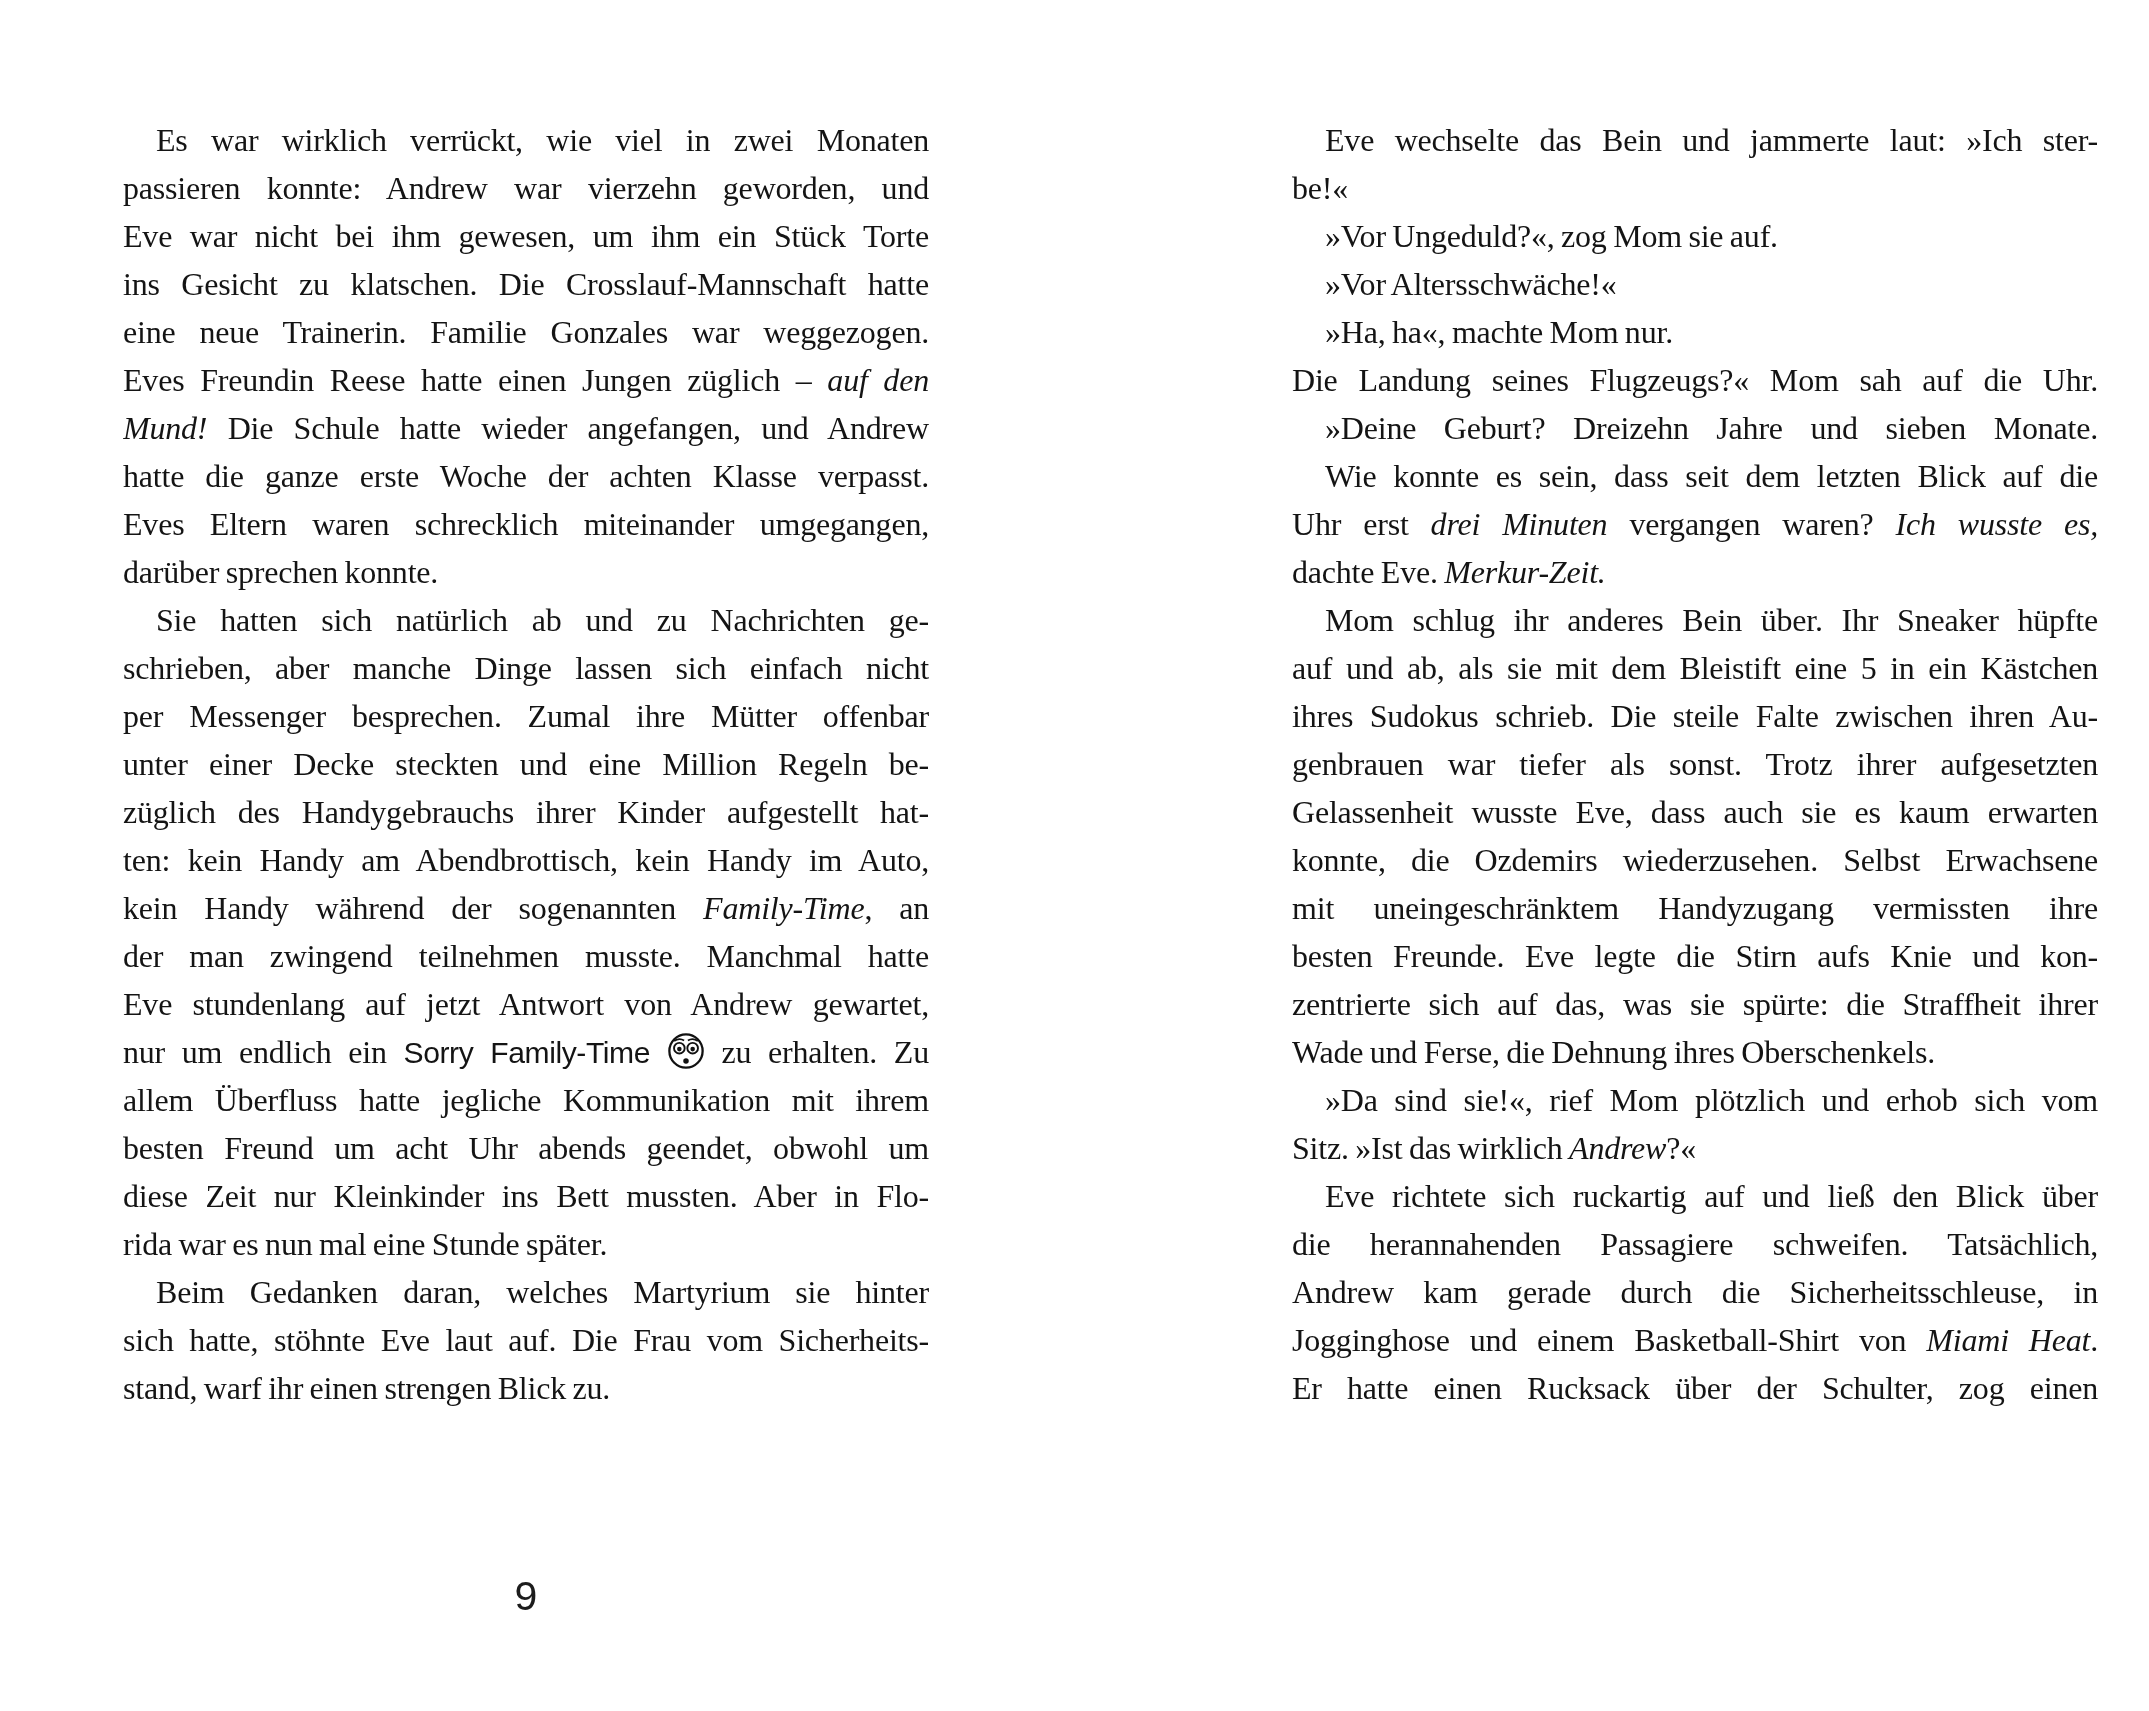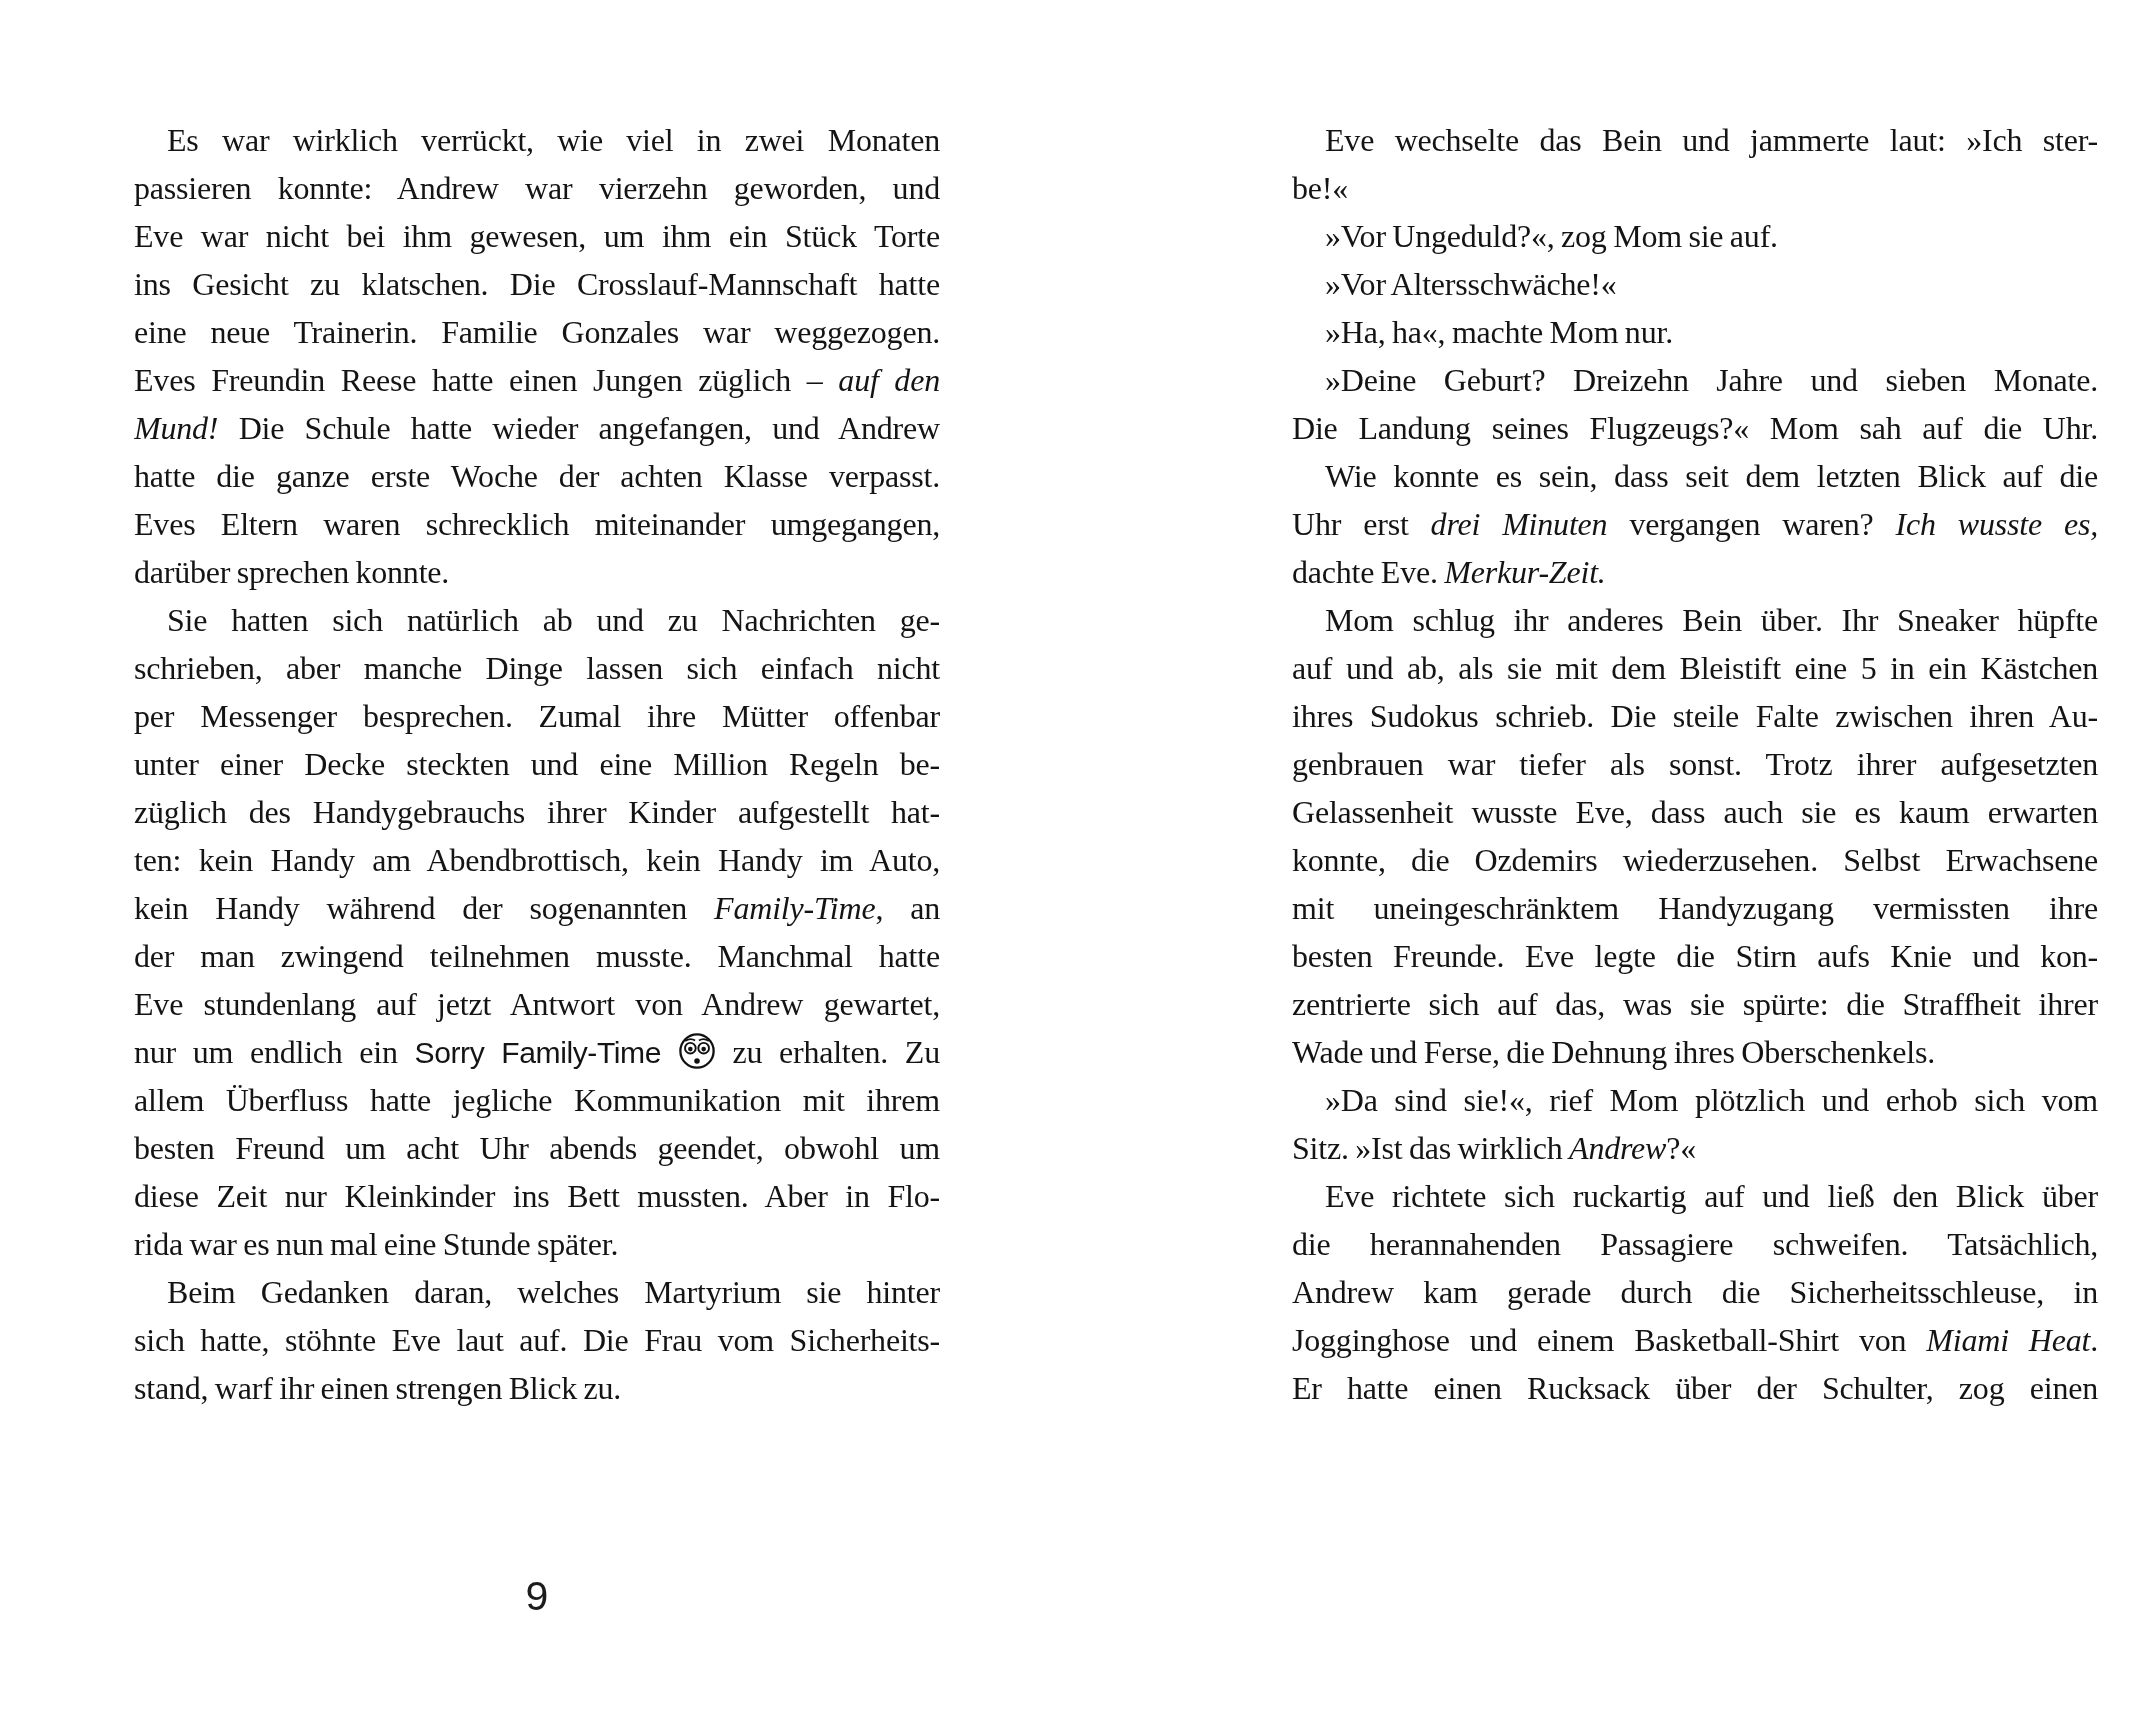--- a/index.html
+++ b/index.html
@@ -19,21 +19,21 @@
     position: absolute;
     inset: 0;
     background: #ffffff;
   }
   .page {
     position: absolute;
     top: 0;
     width: 806px;
     height: 1711px;
   }
-  .page.left  { left: 134px; }
+  .page.left  { left: 123px; }
   .page.right { left: 1292px; }
   .textblock {
     position: absolute;
     top: 116px;
     left: 0;
     width: 806px;
   }
   .line {
     height: 48px;
     line-height: 48px;
@@ -119,22 +119,22 @@
     <div class="pagenum">9</div>
   </div>
 
   <div class="page right">
     <div class="textblock">
         <div class="line ind"><span>Eve wechselte das Bein und jammerte laut: »Ich ster-</span></div>
         <div class="line last"><span>be!«</span></div>
         <div class="line ind last"><span>»Vor Ungeduld?«, zog Mom sie auf.</span></div>
         <div class="line ind last"><span>»Vor Altersschwäche!«</span></div>
         <div class="line ind last"><span>»Ha, ha«, machte Mom nur.</span></div>
+        <div class="line"><span>Die Landung seines Flugzeugs?« Mom sah auf die Uhr.</span></div>
         <div class="line ind"><span>»Deine Geburt? Dreizehn Jahre und sieben Monate.</span></div>
-        <div class="line"><span>Die Landung seines Flugzeugs?« Mom sah auf die Uhr.</span></div>
         <div class="line ind"><span>Wie konnte es sein, dass seit dem letzten Blick auf die</span></div>
         <div class="line"><span>Uhr erst </span><span class="it">drei Minuten</span><span> vergangen waren? </span><span class="it">Ich wusste es,</span></div>
         <div class="line last"><span>dachte Eve. </span><span class="it">Merkur-Zeit.</span></div>
         <div class="line ind"><span>Mom schlug ihr anderes Bein über. Ihr Sneaker hüpfte</span></div>
         <div class="line"><span>auf und ab, als sie mit dem Bleistift eine 5 in ein Kästchen</span></div>
         <div class="line"><span>ihres Sudokus schrieb. Die steile Falte zwischen ihren Au-</span></div>
         <div class="line"><span>genbrauen war tiefer als sonst. Trotz ihrer aufgesetzten</span></div>
         <div class="line"><span>Gelassenheit wusste Eve, dass auch sie es kaum erwarten</span></div>
         <div class="line"><span>konnte, die Ozdemirs wiederzusehen. Selbst Erwachsene</span></div>
         <div class="line"><span>mit uneingeschränktem Handyzugang vermissten ihre</span></div>

